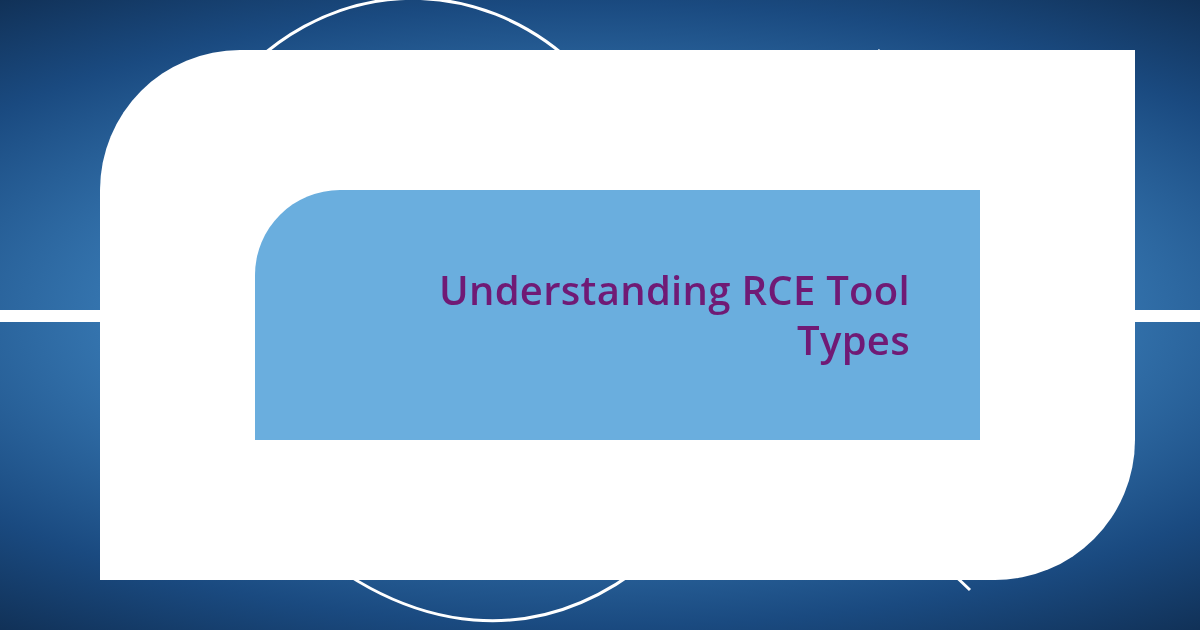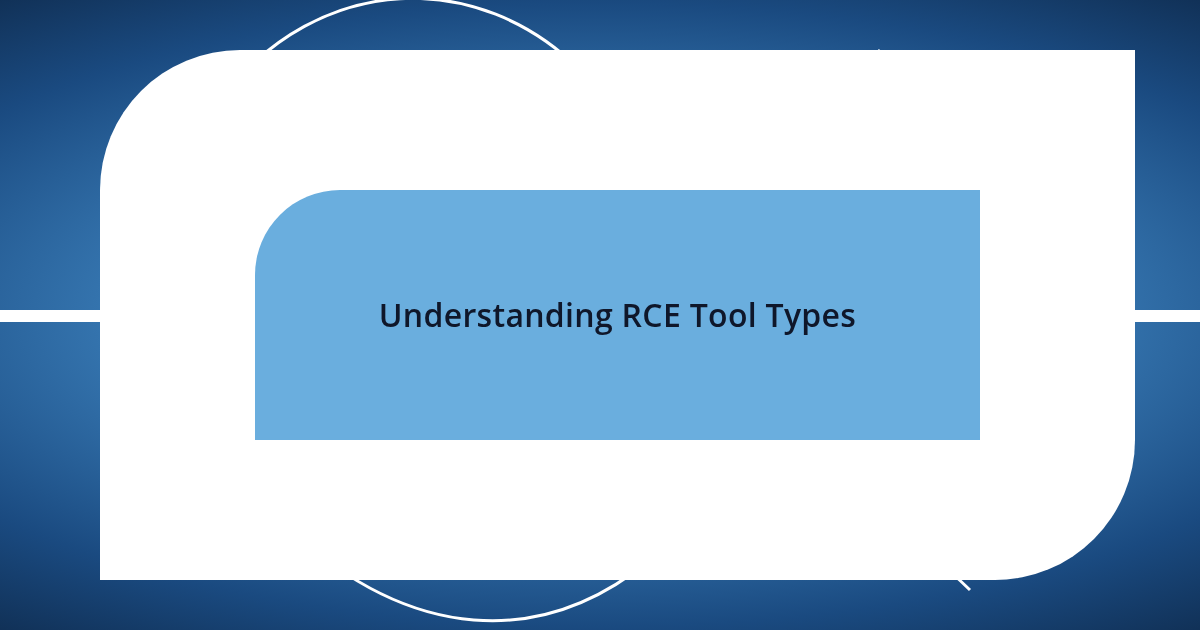--- a/index.html
+++ b/index.html
@@ -68,22 +68,22 @@
       width: 725px;
       height: 250px;
       background: #6aaede;
       border-top-left-radius: 85px;
       display: flex;
       align-items: center;
       justify-content: center;
       padding: 0 70px;
     }
     .title {
-      color: #0f172a;
-      font-size: 32px;
+      color: #701a75;
+      font-size: 40px;
       font-weight: 600;
       text-align: right;
       line-height: 1.25;
       letter-spacing: 0.3px;
     }
   </style>
 </head>
 <body>
 
 <div class="background"></div>

